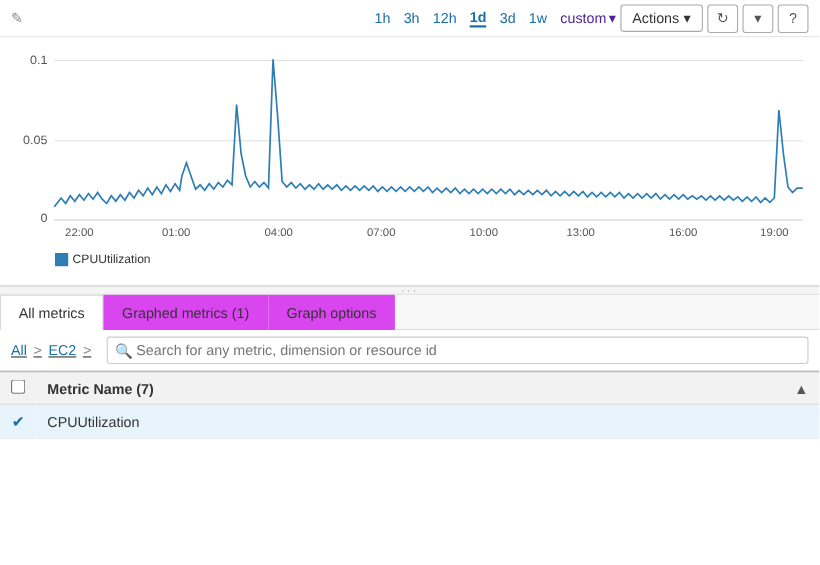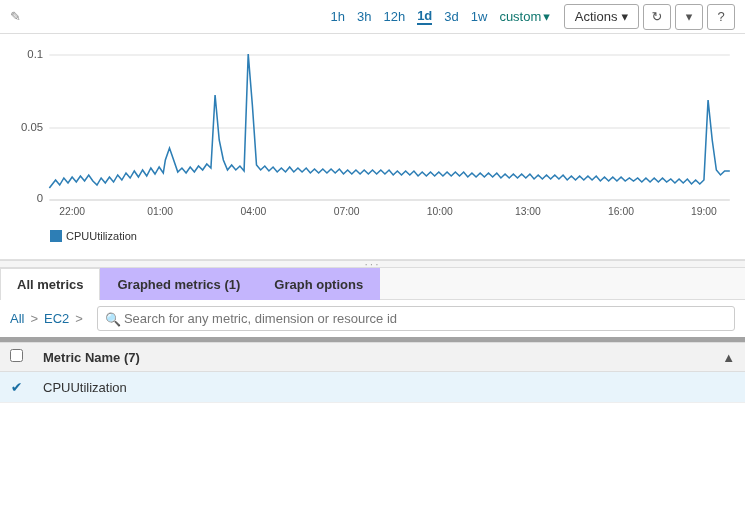--- a/index.html
+++ b/index.html
@@ -27,40 +27,40 @@
     }
     .edit-icon {
       color: #888;
       cursor: pointer;
       font-size: 13px;
     }
     .time-controls {
       display: flex;
       align-items: center;
       gap: 12px;
-      margin-right: 14px;
+      margin-right: 4px;
     }
     .time-btn {
       color: #1a6fa3;
       font-size: 13px;
       cursor: pointer;
       text-decoration: none;
       font-weight: normal;
       border: none;
       background: none;
       padding: 0;
     }
     .time-btn.active {
       color: #1a6fa3;
       font-weight: bold;
       border-bottom: 2px solid #1a6fa3;
       text-align: right;
     }
     .custom-btn {
-      color: #0f766e;
+      color: #4c1d95;
       font-size: 13px;
       cursor: pointer;
       display: flex;
       align-items: center;
       gap: 2px;
       border: none;
       background: none;
     }
     .header-buttons {
       display: flex;
@@ -145,39 +145,39 @@
       padding: 0 0 0 0;
     }
     .tab {
       padding: 8px 16px;
       cursor: pointer;
       font-size: 13px;
       color: #333;
       border: 1px solid transparent;
       border-bottom: none;
       margin-bottom: -1px;
-      background: #c4b5fd;
-      font-weight: bold;
+      background: #d946ef;
     }
     .tab.active {
       background: #fff;
       border-color: #ddd;
       border-bottom-color: #fff;
       color: #333;
-      font-weight: bold;
+      font-weight: normal;
     }
 
     
     .breadcrumb-row {
       display: flex;
       align-items: center;
       padding: 6px 10px;
       background: #fff;
-      border-bottom: 5px solid #a3a3a3;
+      border-bottom: 1px solid #a3a3a3;
       gap: 6px;
+      text-decoration: underline;
     }
     .breadcrumb-item {
       color: #1a6fa3;
       cursor: pointer;
       font-size: 13px;
     }
     .breadcrumb-sep {
       color: #888;
       font-size: 13px;
     }

